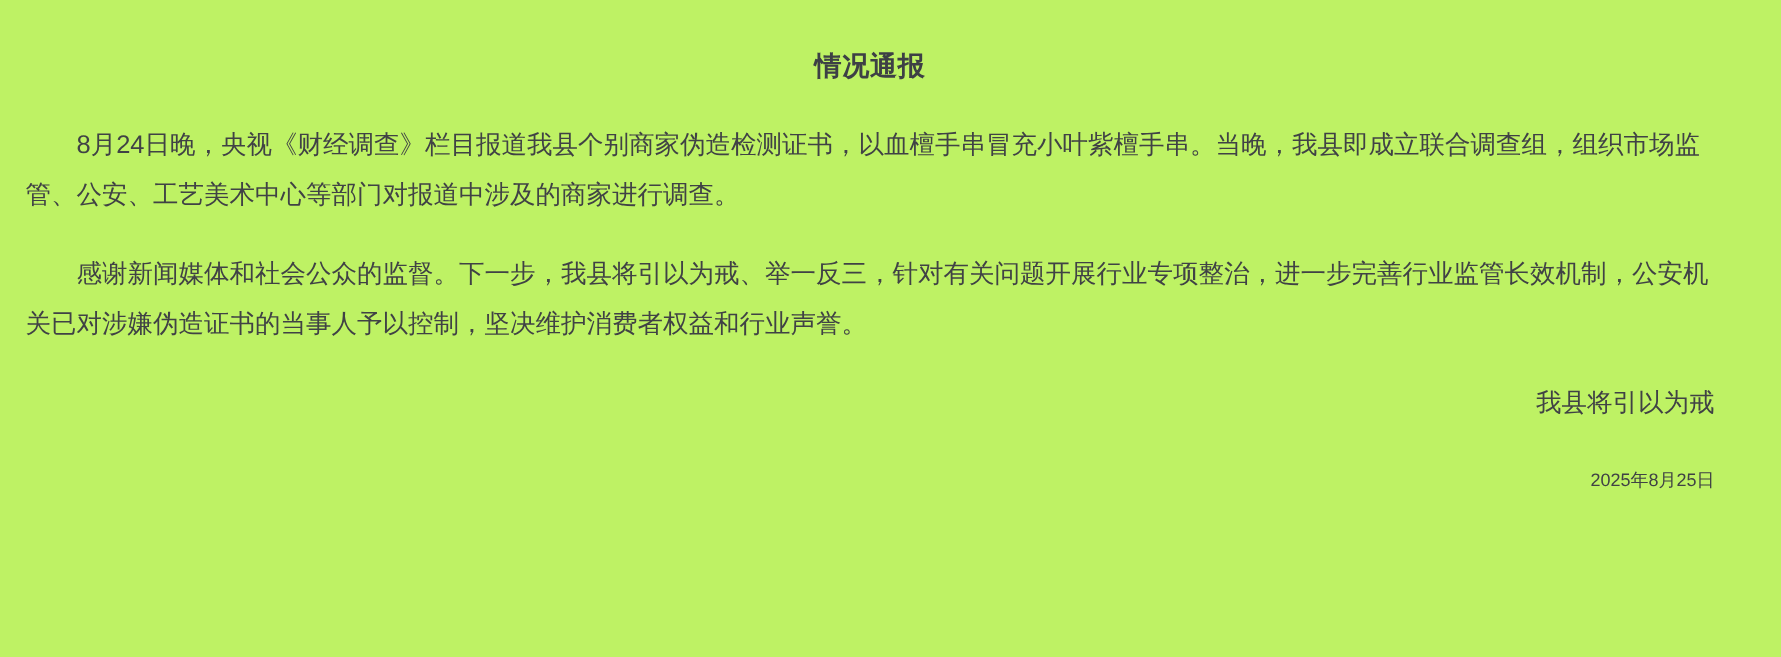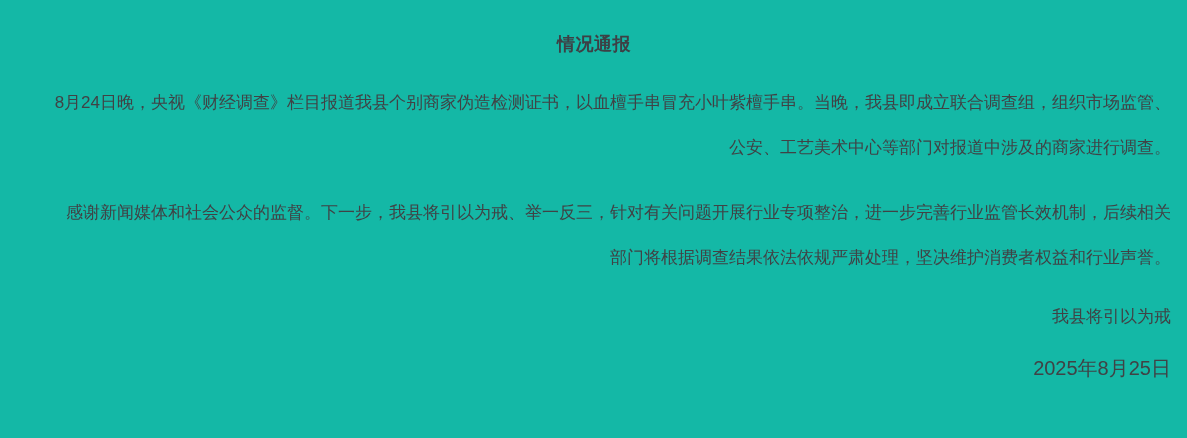--- a/index.html
+++ b/index.html
@@ -4,65 +4,65 @@
 <style>
   html, body {
     margin: 0;
     padding: 0;
     background: #ffffff;
   }
   .notice {
     width: 1187px;
     height: 438px;
     box-sizing: border-box;
-    padding: 28px 16px 18px 17px;
-    background: #14b8a6;
+    padding: 28px 44px 18px 17px;
+    background: #bef264;
     font-family: "Liberation Sans", sans-serif;
     color: #404245;
     overflow: hidden;
   }
   .notice-title {
     margin: 0 0 19px 0;
     text-align: center;
     font-size: 18px;
     font-weight: bold;
     line-height: 33px;
     color: #3d4045;
     letter-spacing: 0.5px;
   }
   .notice-paragraph {
     margin: 0 0 20px 0;
     font-size: 17px;
-    line-height: 45px;
+    line-height: 33px;
     text-indent: 2em;
-    text-align: right;
+    text-align: left;
     color: #404245;
   }
   .notice-signature {
     margin: 17px 0 0 0;
     font-size: 17px;
     line-height: 33px;
     text-align: right;
     color: #404245;
   }
   .notice-date {
     margin: 19px 0 0 0;
-    font-size: 20px;
+    font-size: 12px;
     line-height: 33px;
     text-align: right;
     color: #404245;
   }
 </style>
 </head>
 <body>
 
 <div class="notice">
   <h1 class="notice-title">情况通报</h1>
 
   <p class="notice-paragraph">8月24日晚，央视《财经调查》栏目报道我县个别商家伪造检测证书，以血檀手串冒充小叶紫檀手串。当晚，我县即成立联合调查组，组织市场监管、公安、工艺美术中心等部门对报道中涉及的商家进行调查。</p>
 
 
-  <p class="notice-paragraph">感谢新闻媒体和社会公众的监督。下一步，我县将引以为戒、举一反三，针对有关问题开展行业专项整治，进一步完善行业监管长效机制，后续相关部门将根据调查结果依法依规严肃处理，坚决维护消费者权益和行业声誉。</p>
+  <p class="notice-paragraph">感谢新闻媒体和社会公众的监督。下一步，我县将引以为戒、举一反三，针对有关问题开展行业专项整治，进一步完善行业监管长效机制，公安机关已对涉嫌伪造证书的当事人予以控制，坚决维护消费者权益和行业声誉。</p>
 
   <p class="notice-signature">我县将引以为戒</p>
 
   <p class="notice-date">2025年8月25日</p>
 </div>
 
 </body></html>

